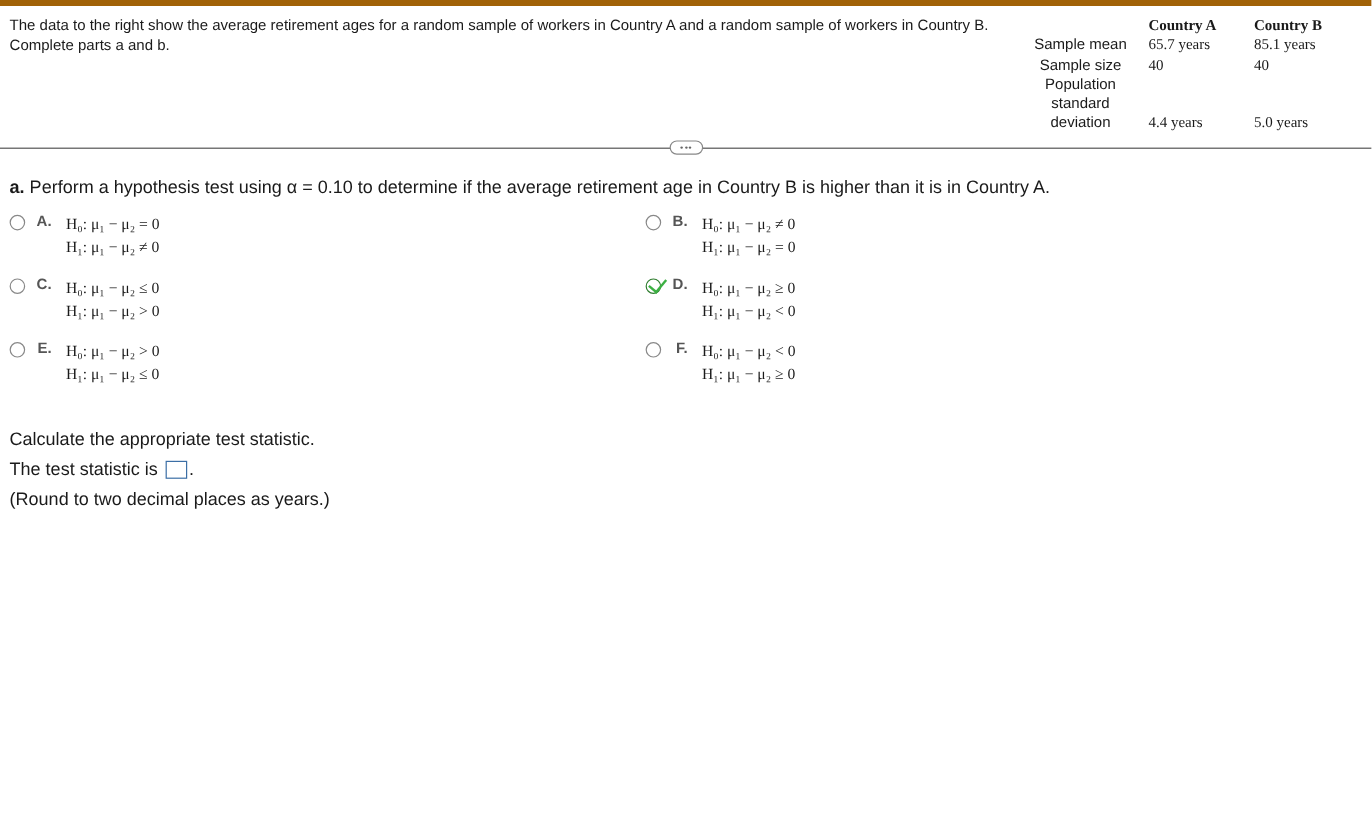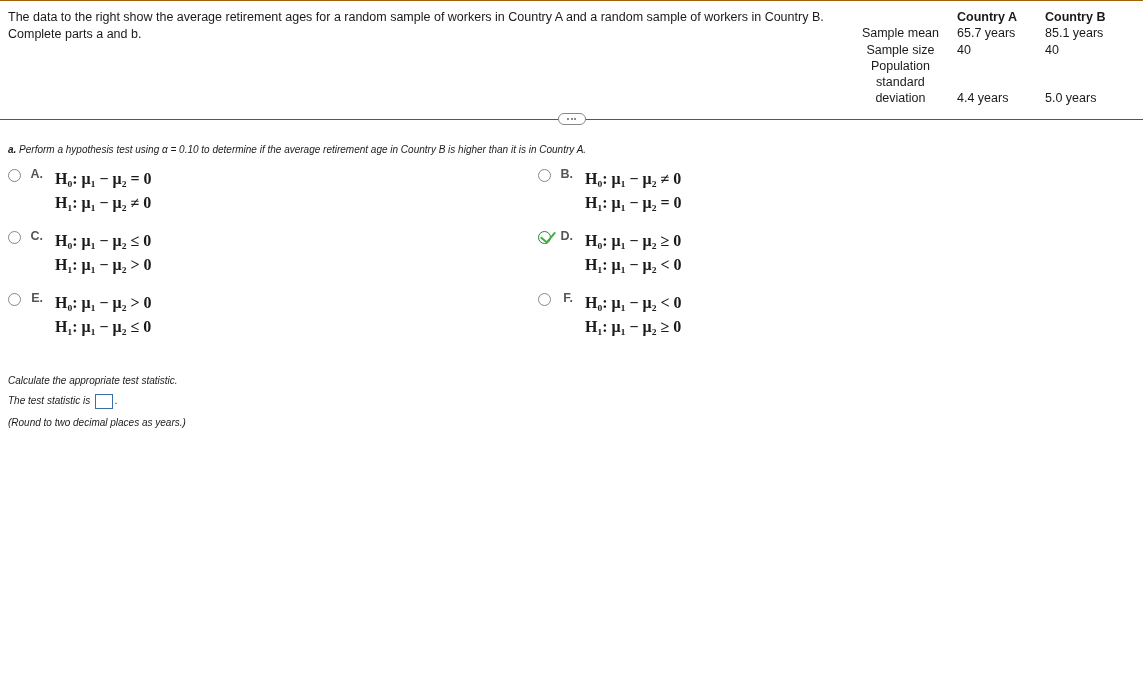--- a/index.html
+++ b/index.html
@@ -6,21 +6,21 @@
   body {
     font-family: Arial, Helvetica, sans-serif;
     font-size: 13px;
     color: #1a1a1a;
     background: #fff;
     width: 1143px;
     height: 695px;
     position: relative;
   }
   .top-section {
-    border-top: 1px solid #a16207;
+    border-top: 5px solid #a16207;
     padding: 8px 12px 8px 8px;
     display: flex;
     gap: 20px;
   }
   .problem-text {
     flex: 1;
     line-height: 1.35;
     font-size: 12.5px;
   }
   .data-table {
@@ -31,20 +31,21 @@
   }
   .data-labels {
     text-align: center;
     line-height: 1.3;
   }
   .data-labels div { white-space: nowrap; }
   .data-col {
     text-align: left;
     line-height: 1.3;
     min-width: 70px;
+    font-family: Liberation Serif, serif;
   }
   .data-col .header { font-weight: bold; }
   .divider-wrap {
     border-bottom: 1px solid #555;
     position: relative;
     margin-top: 4px;
     margin-bottom: 24px;
   }
   .pill {
     position: absolute;
@@ -63,22 +64,21 @@
     cursor: pointer;
   }
   .pill span {
     width: 2px; height: 2px; border-radius: 50%; background: #666;
   }
   .content {
     padding: 0 8px;
   }
   .content p {
     margin-bottom: 10px;
-    font-size: 10px;
-    font-style: italic;
+    font-size: 15px;
   }
   .options {
     margin-top: 12px;
     display: grid;
     grid-template-columns: 1fr 1fr;
     row-gap: 14px;
     column-gap: 40px;
     max-width: 1020px;
   }
   .option {
@@ -111,24 +111,23 @@
   .opt-letter {
     font-weight: bold;
     color: #555;
     margin-right: 6px;
     font-size: 12.5px;
     width: 16px;
     text-align: right;
     flex-shrink: 0;
   }
   .hypo {
-    font-size: 16px;
+    font-size: 13px;
     line-height: 1.5;
     font-family: "Times New Roman", serif;
-    font-weight: bold;
   }
   .hypo .line { white-space: nowrap; }
   .calc-section {
     margin-top: 36px;
     font-size: 12.5px;
   }
   .calc-section p { margin-bottom: 8px; }
   .inline-input {
     display: inline-block;
     width: 18px;

